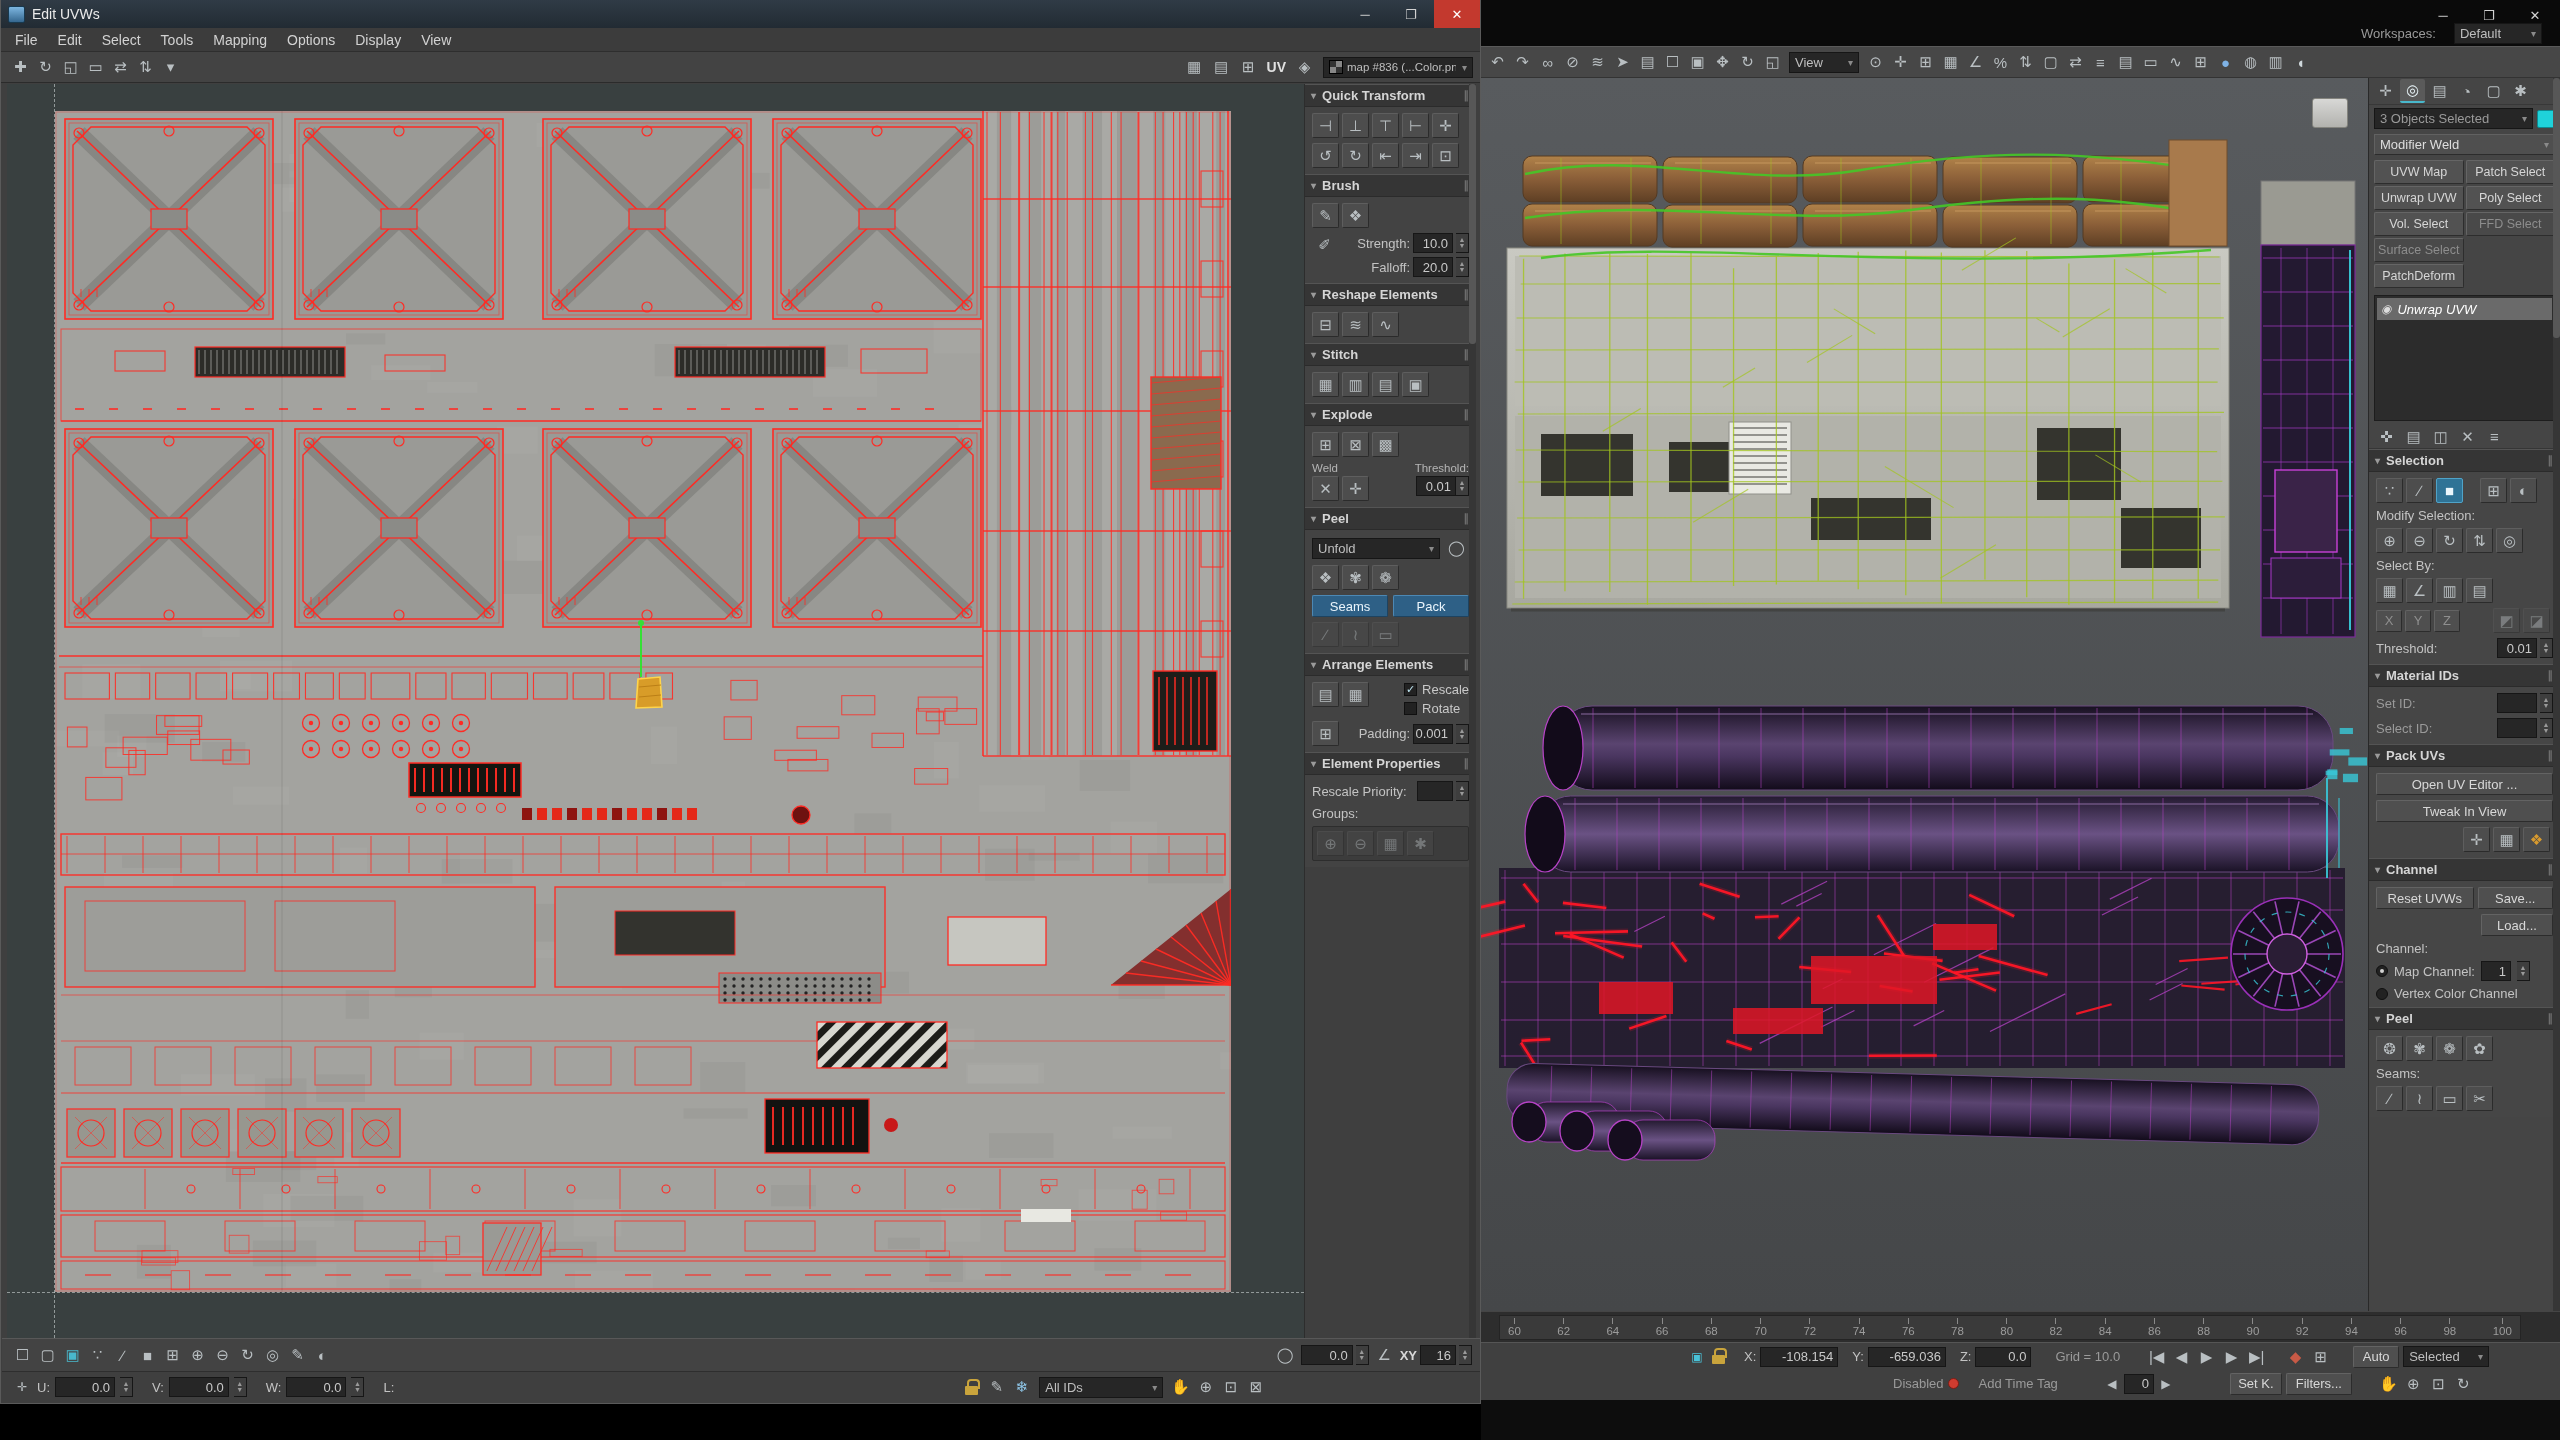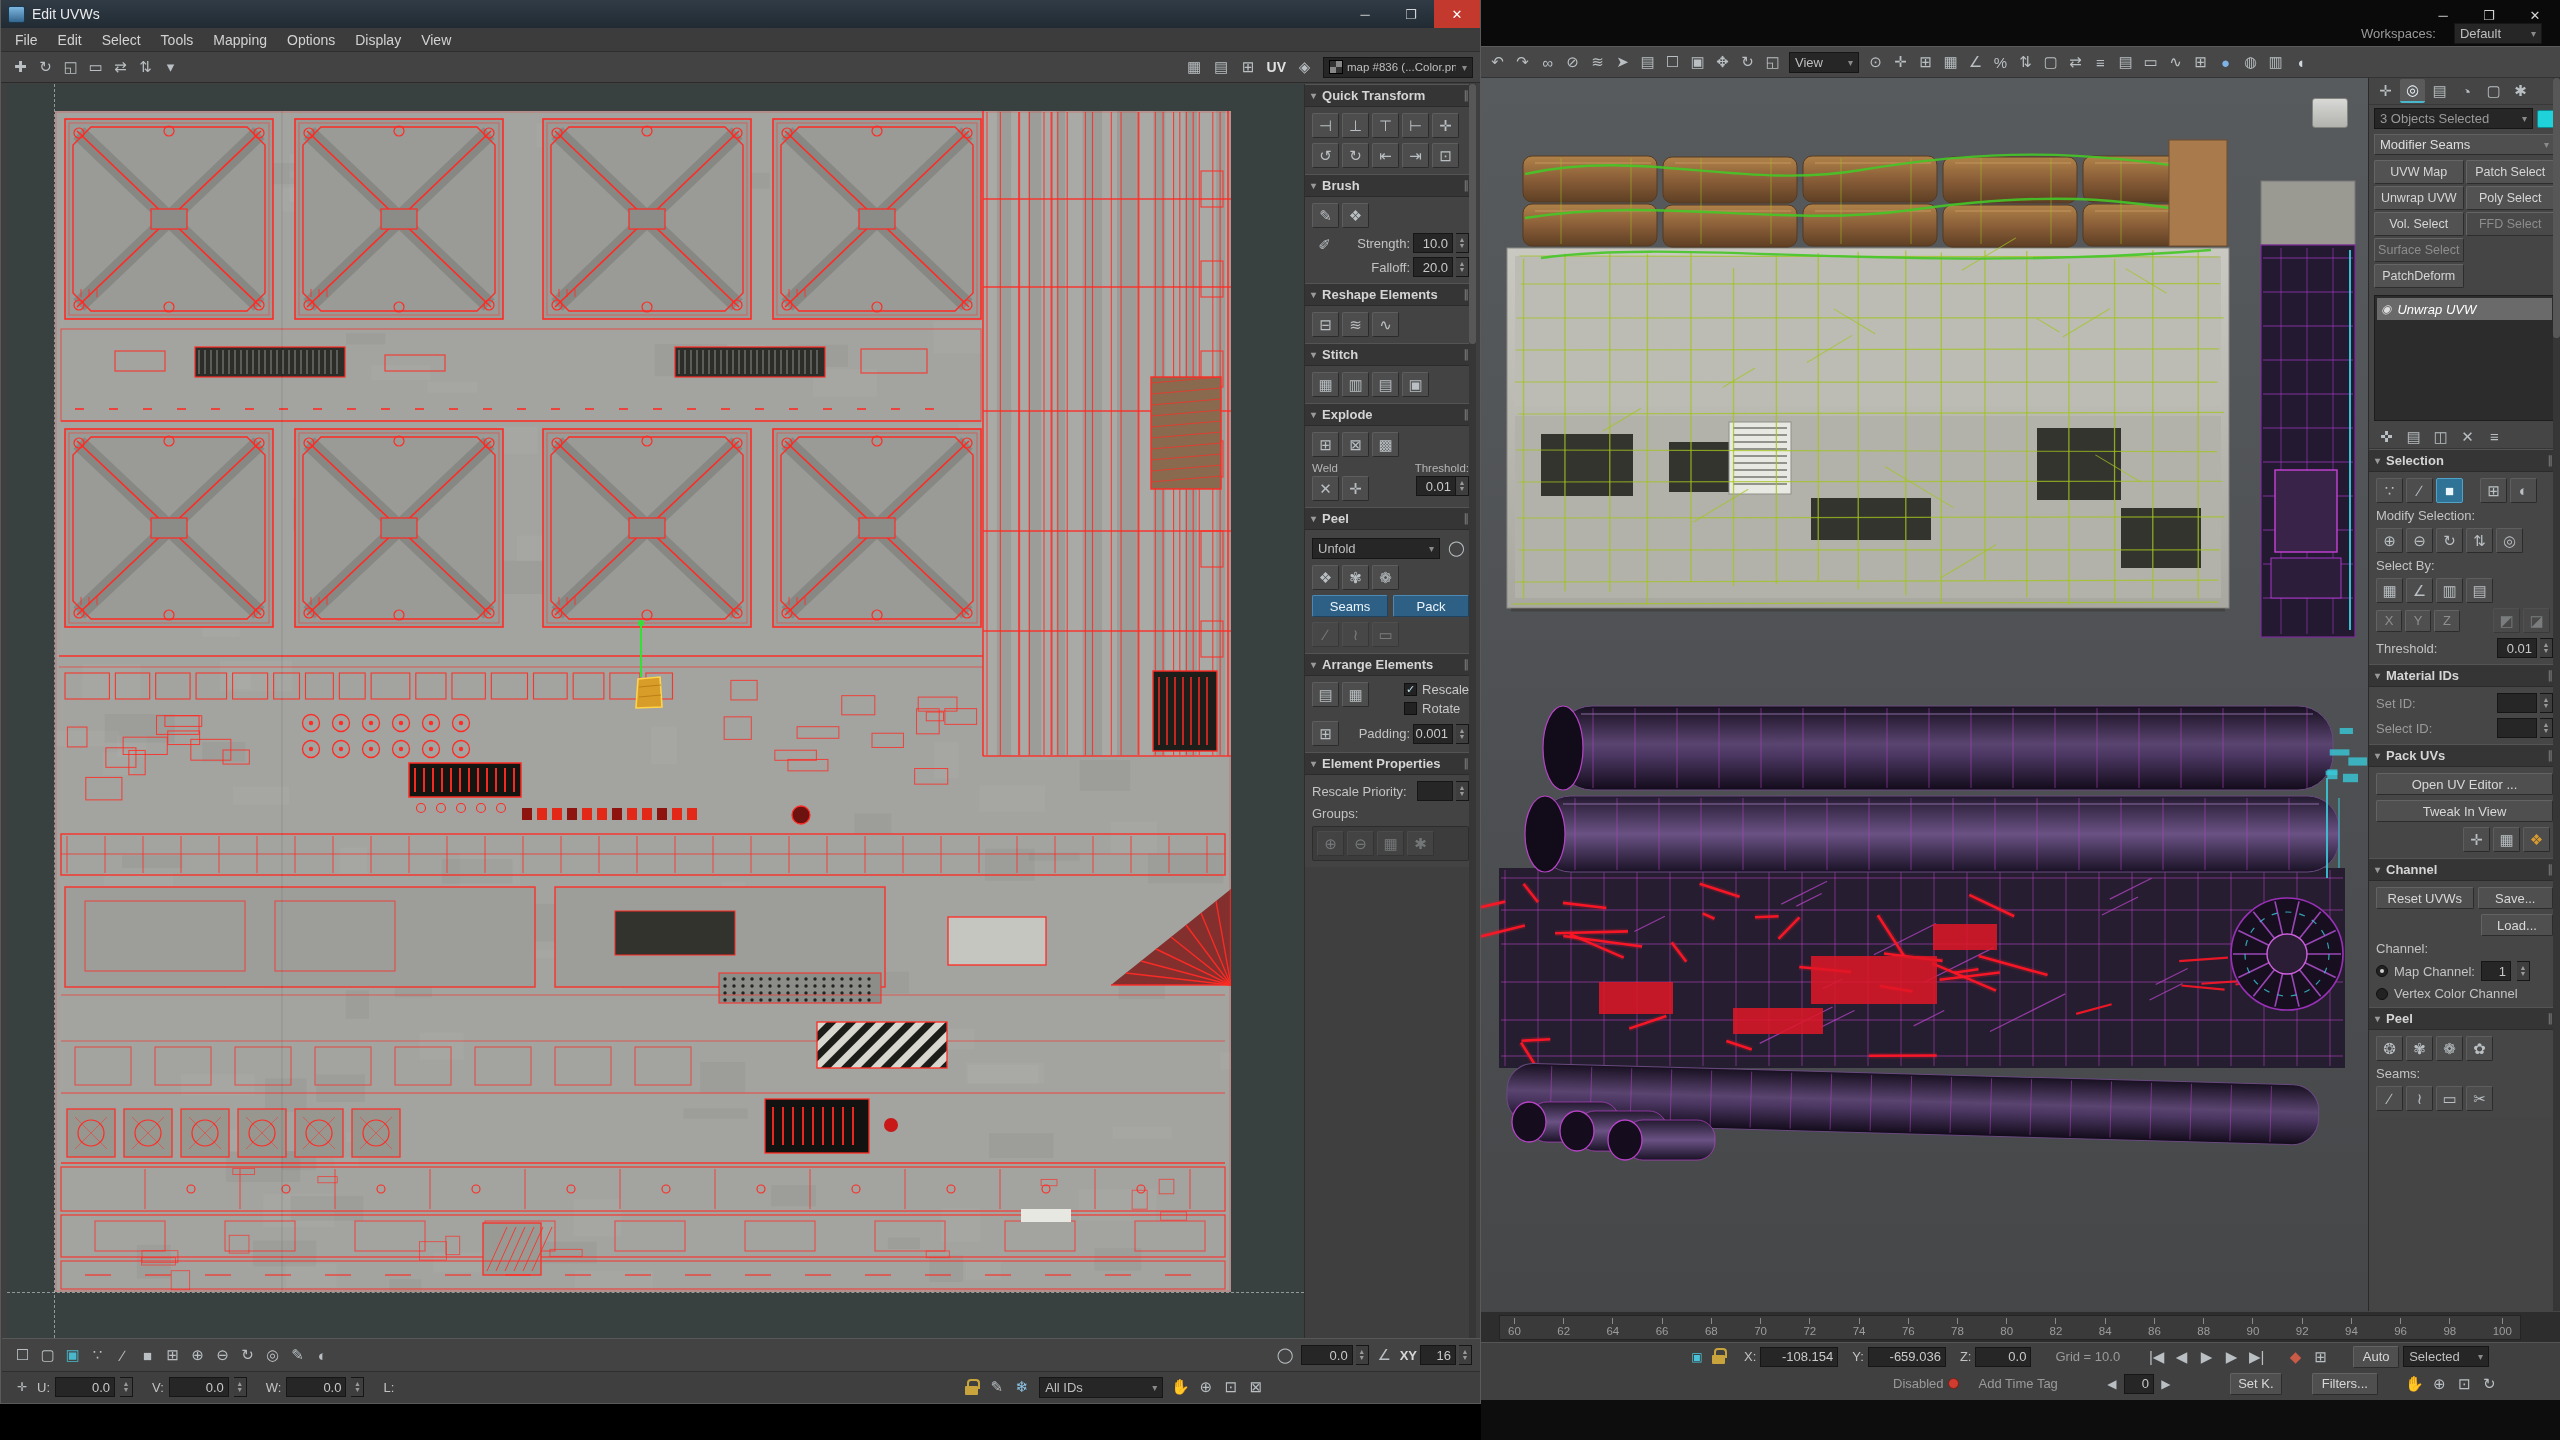--- a/index.html
+++ b/index.html
@@ -17,21 +17,21 @@
   .icon.active{background:#2f7396;color:#eaf6fc;border-radius:2px}
   .icon.dim,.dim>.icon{opacity:.45}
   .ricons .icon{background:#4d4d4d;border:1px solid #5e5e5e;border-bottom-color:#2b2b2b;
         border-right-color:#2b2b2b;border-radius:2px;margin-right:3px;width:27px;height:25px}
   .ricons .icon.active{background:#2f7396;border-color:#4fa3c8}
   .field{background:#262626;border:1px solid #161616;color:#c9c9c9;font-size:13px;padding:1px 4px;
         height:20px;display:inline-flex;align-items:center;justify-content:flex-end;white-space:nowrap}
   .w30{width:30px}.w36{width:36px}.w44{width:40px}.w52{width:52px}.w56{width:56px}
   .w60{width:60px}.w66{width:66px}.w78{width:78px}.w86{width:86px}.w46{width:46px}
   .ml10{margin-left:10px}.ml14{margin-left:14px}.ml16{margin-left:16px}.ml20{margin-left:20px}
-  .ml26{margin-left:26px}.ml30{margin-left:16px}.ml40{margin-left:40px}.ml50{margin-left:50px}
+  .ml26{}.ml30{margin-left:16px}.ml40{margin-left:40px}.ml50{margin-left:50px}
   .spin{width:13px;height:20px;background:#3e3e3e;border:1px solid #161616;border-left:none;
         display:inline-flex;flex-direction:column;align-items:center;justify-content:center;
         color:#9a9a9a;font-size:7px;line-height:6px}
   .spin::before{content:"▲"}.spin::after{content:"▼"}
   .dd{background:#262626;border:1px solid #161616;color:#bfbfbf;font-size:13px;height:21px;
       display:inline-flex;align-items:center;padding:0 5px;justify-content:space-between;white-space:nowrap}
   .dd .car{color:#8a8a8a;font-size:10px;margin-left:6px}
   .btn{background:#4f4f4f;border:1px solid #636363;border-bottom-color:#2c2c2c;border-right-color:#2c2c2c;
       border-radius:2px;color:#d8d8d8;font-size:13px;display:inline-flex;align-items:center;
       justify-content:center;height:22px;white-space:nowrap}
@@ -1620,21 +1620,21 @@
           <span class="icon">✱</span>
         </div>
       <div class="cp-name row">
         <span class="dd">
             <span class="dimtext">3 Objects Selected</span>
             <span class="car">▾</span>
           </span>
         <span class="swatch"></span>
       </div>
       <div class="dd cp-modlist">
-          <span>Modifier Seams</span>
+          <span>Modifier Weld</span>
           <span class="car">▾</span>
         </div>
       <div id="modgrid">
           <div class="cp-btn">UVW Map</div>
           <div class="cp-btn">Patch Select</div>
           <div class="cp-btn">Unwrap UVW</div>
           <div class="cp-btn">Poly Select</div>
           <div class="cp-btn">Vol. Select</div>
           <div class="cp-btn dim">FFD Select</div>
           <div class="cp-btn dim">Surface Select</div>

